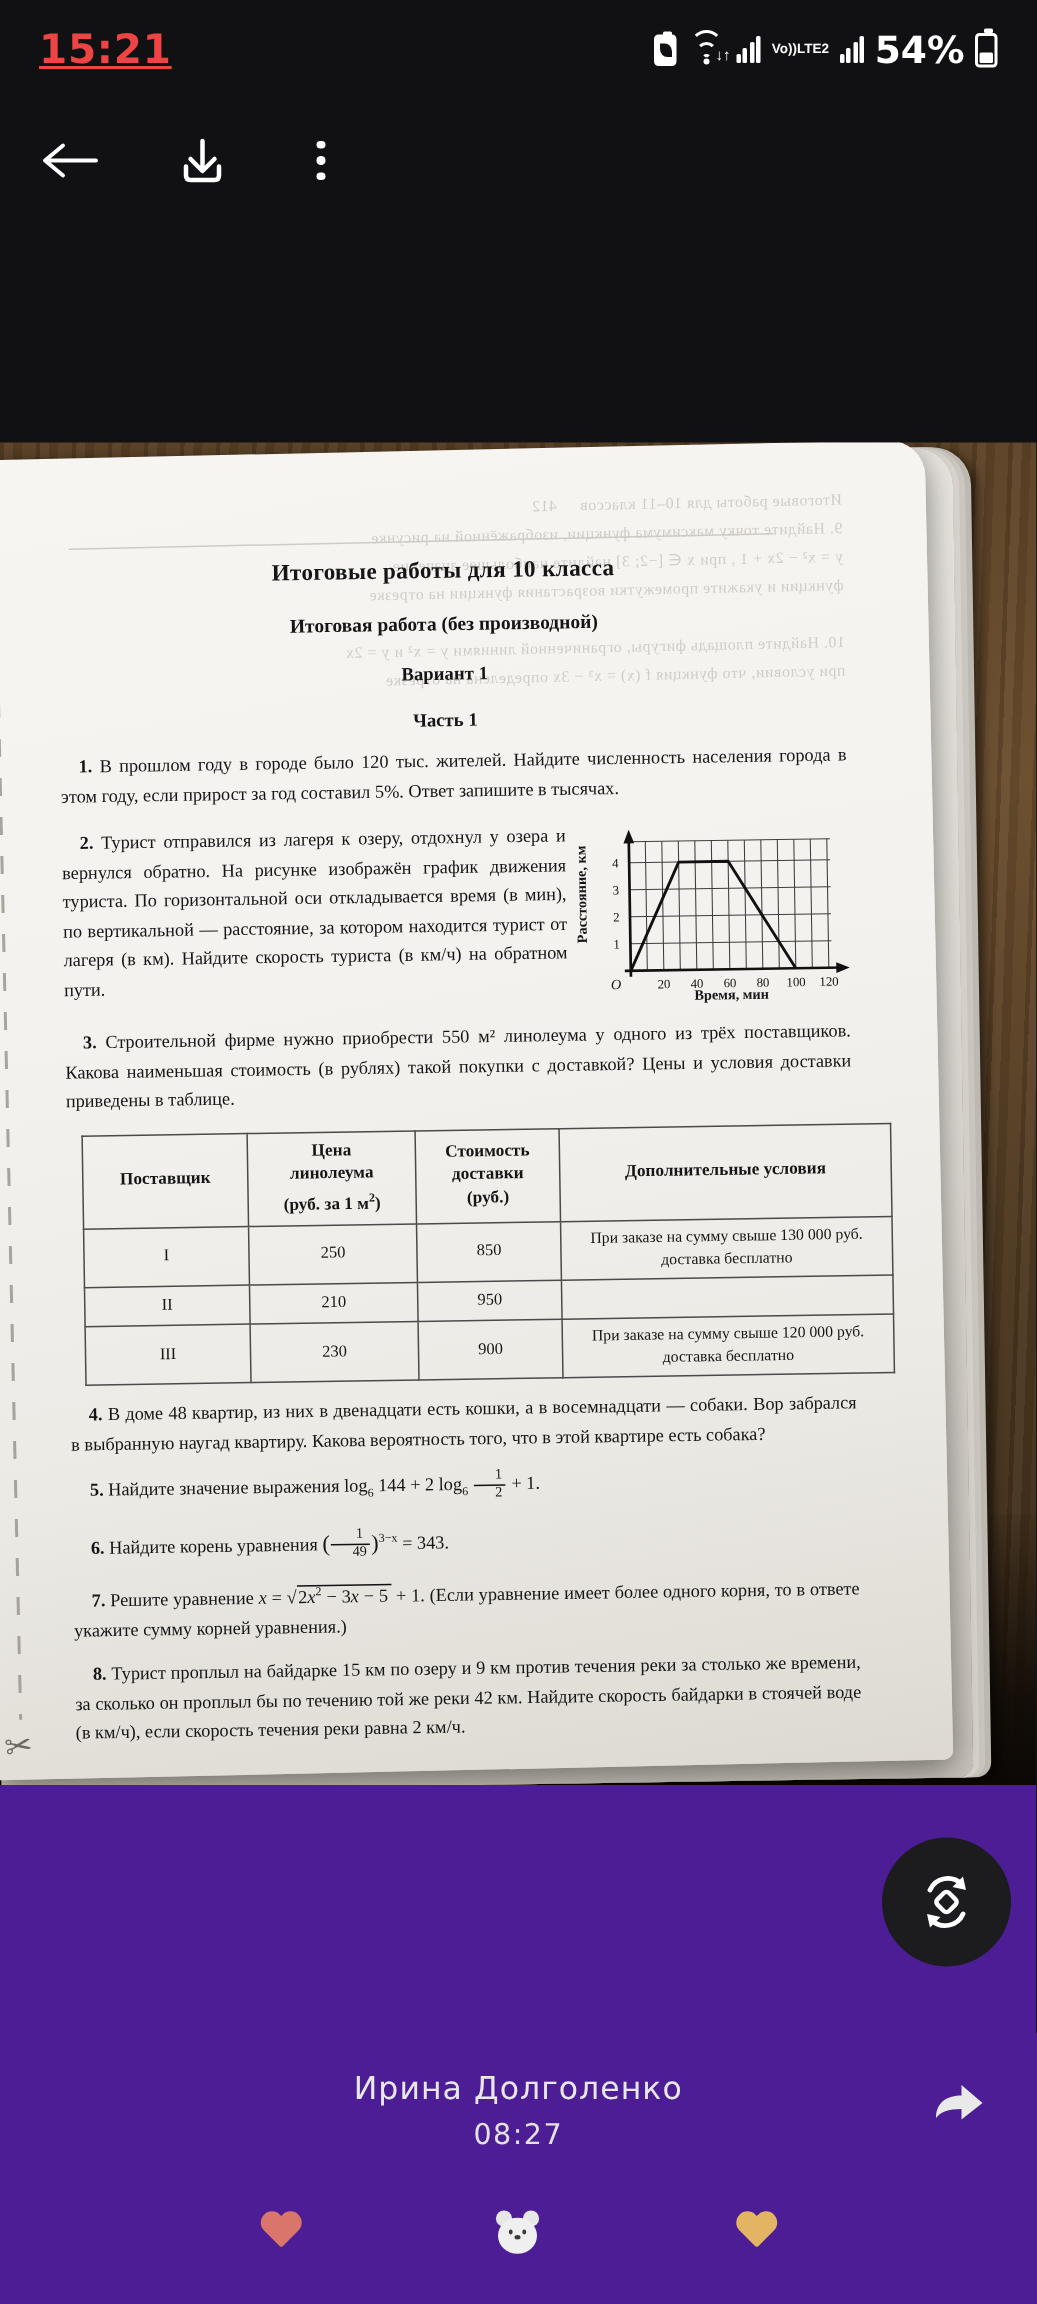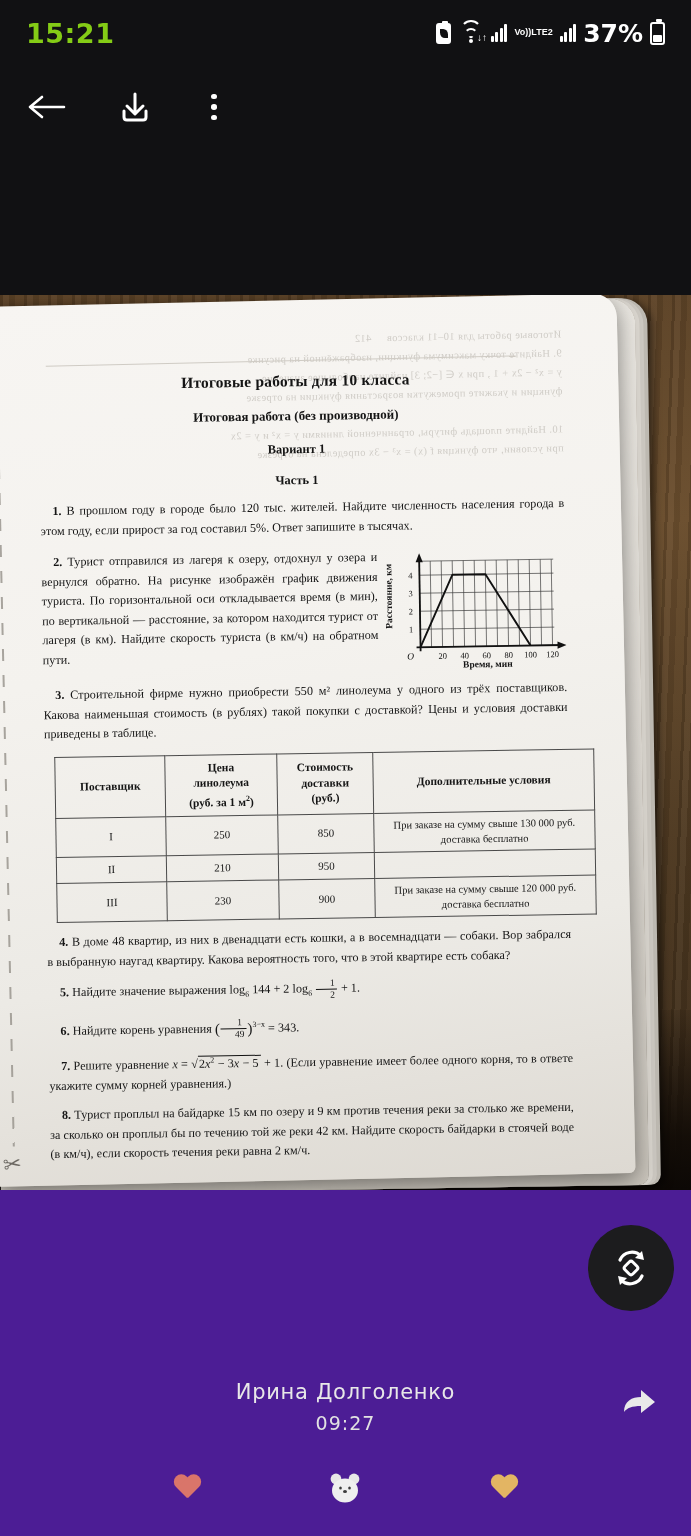--- a/index.html
+++ b/index.html
@@ -13,22 +13,23 @@
   }
 
   
   .statusbar{
     position:absolute; top:0; left:0; width:691px; height:66px;
     background:#111113;
     display:flex; align-items:center; justify-content:space-between;
     padding:0 26px;
   }
   .clock{
-    color:#84cc16; font-size:27px; font-weight:bold; letter-spacing:.5px;
+    color:#ef4444; font-size:27px; font-weight:bold; letter-spacing:.5px;
     font-family:"DejaVu Sans", sans-serif;
+    text-decoration:underline;
   }
   .status-icons{ display:flex; align-items:center; gap:7px; }
   .si{ display:flex; align-items:center; }
   .batt-saver{
     width:15px; height:21px; border:2px solid #fff; border-radius:3px;
     position:relative; background:#fff;
   }
   .batt-saver:before{
     content:""; position:absolute; top:-4px; left:4px; width:6px; height:3px;
     background:#fff; border-radius:1px;
@@ -277,21 +278,21 @@
       <span>Vo))</span>
         <br>
       <span>LTE2</span>
     </span>
     <span class="si bars">
         <span></span>
         <span></span>
         <span></span>
         <span></span>
       </span>
-    <span class="pct">37%</span>
+    <span class="pct">54%</span>
     <span class="si batt">
         <b></b>
       </span>
   </div>
 </div>
 
 <div class="topnav">
   <div class="nav-back">
     <svg width="40" height="30" viewBox="0 0 40 30">
       <path d="M16 5 L4 15 L16 25 M4 15 L38 15" stroke="#fff" stroke-width="2.6" fill="none" stroke-linecap="round" stroke-linejoin="round"></path>
@@ -491,21 +492,21 @@
     <svg width="46" height="46" viewBox="0 0 46 46">
       <path d="M12 15 A13 13 0 0 1 33 11" stroke="#fff" stroke-width="3.2" fill="none" stroke-linecap="round"></path>
       <polygon points="34,6 36,15 27,13" fill="#fff"></polygon>
       <path d="M34 31 A13 13 0 0 1 13 35" stroke="#fff" stroke-width="3.2" fill="none" stroke-linecap="round"></path>
       <polygon points="12,40 10,31 19,33" fill="#fff"></polygon>
       <rect x="17.5" y="17.5" width="11" height="11" rx="2.5" transform="rotate(45 23 23)" stroke="#fff" stroke-width="3" fill="none"></rect>
     </svg>
   </div>
 
   <div class="sender">Ирина Долголенко</div>
-  <div class="sendtime">09:27</div>
+  <div class="sendtime">08:27</div>
 
   <div class="share-btn">
     <svg width="40" height="36" viewBox="0 0 40 36">
       <path d="M5 27 C5 16 13 12 22 12 L22 5 L36 17 L22 28 L22 21 C13 21 8 23 5 27 Z" fill="#e9e9e9"></path>
     </svg>
   </div>
 
   <div class="reactions">
     <div class="rx">
       <span class="heart" style="color:#d9756a">

